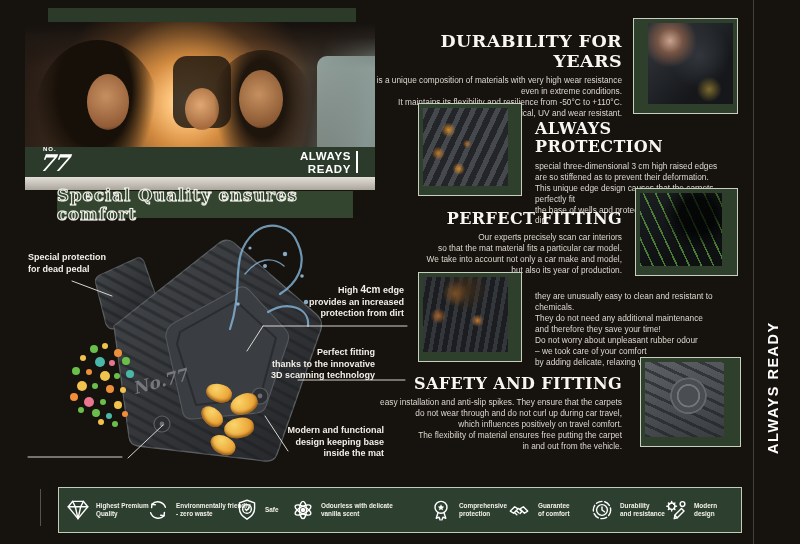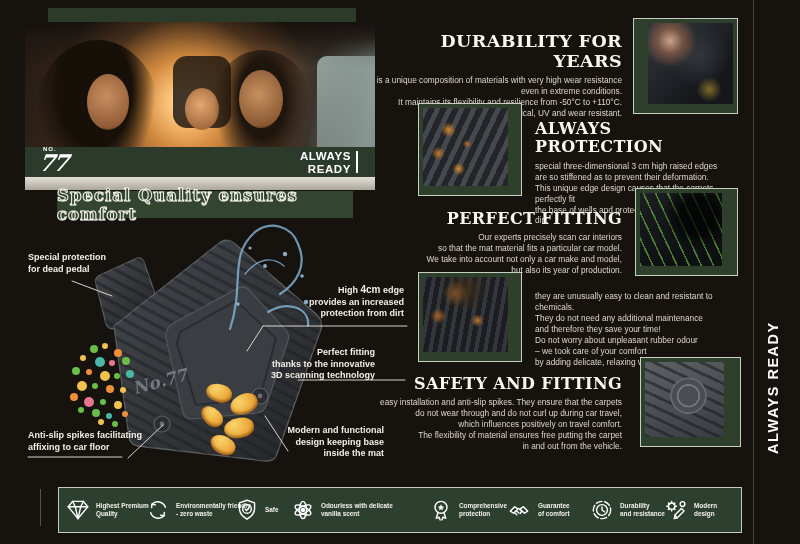--- a/index.html
+++ b/index.html
@@ -214,22 +214,20 @@
   </div>
 
   <div class="abs callout preline" style="left:28px;top:252px;width:110px;">Special protection
 for dead pedal</div>
   <div class="abs callout ra" style="left:219px;top:283px;width:140px;margin-left:45px;"><span class="preline"><span>High </span><span style="font-weight:900;font-size:10px;">4cm</span><span> edge
 provides an increased
 protection from dirt</span></span></div>
   <div class="abs callout ra preline" style="left:225px;top:347px;width:150px;">Perfect fitting
 thanks to the innovative
 3D scanning technology</div>
-  <div class="abs callout preline" style="left:28px;top:430px;width:130px;">Anti-slip spikes facilitating
-affixing to car floor</div>
   <div class="abs callout ra preline" style="left:284px;top:425px;width:100px;">Modern and functional
 design keeping base
 inside the mat</div>
 
   <svg class="abs" id="callout-lines" width="800" height="544" viewBox="0 0 800 544">
     <g stroke="#ece9e2" stroke-width=".9" fill="none" stroke-linecap="round">
       <path d="M72,281 L112,296"></path>
       <path d="M263,326 H407"></path>
         <path d="M263,326 L247,351"></path>
       <path d="M298,380 H405"></path>

